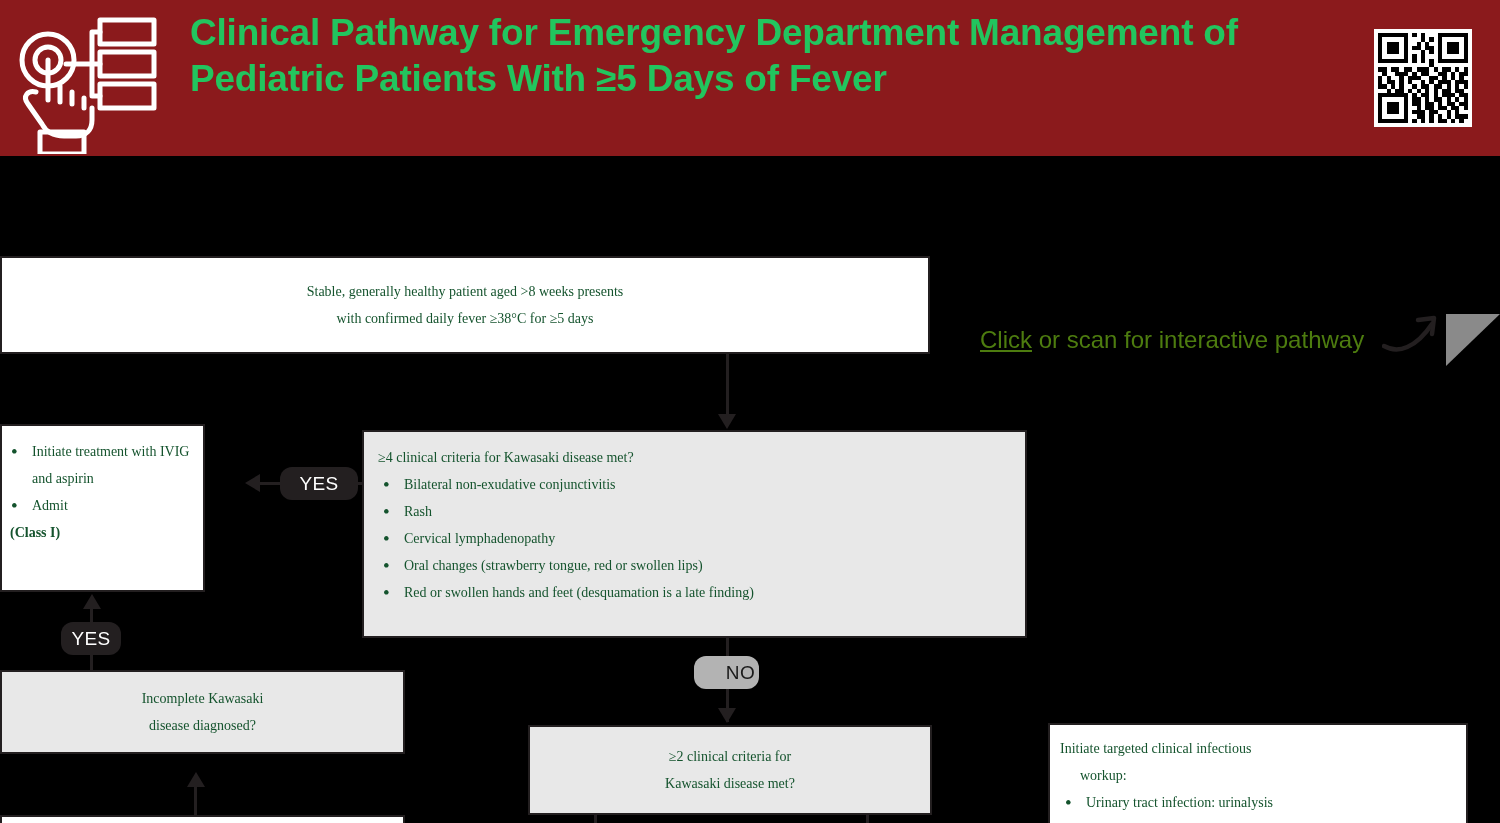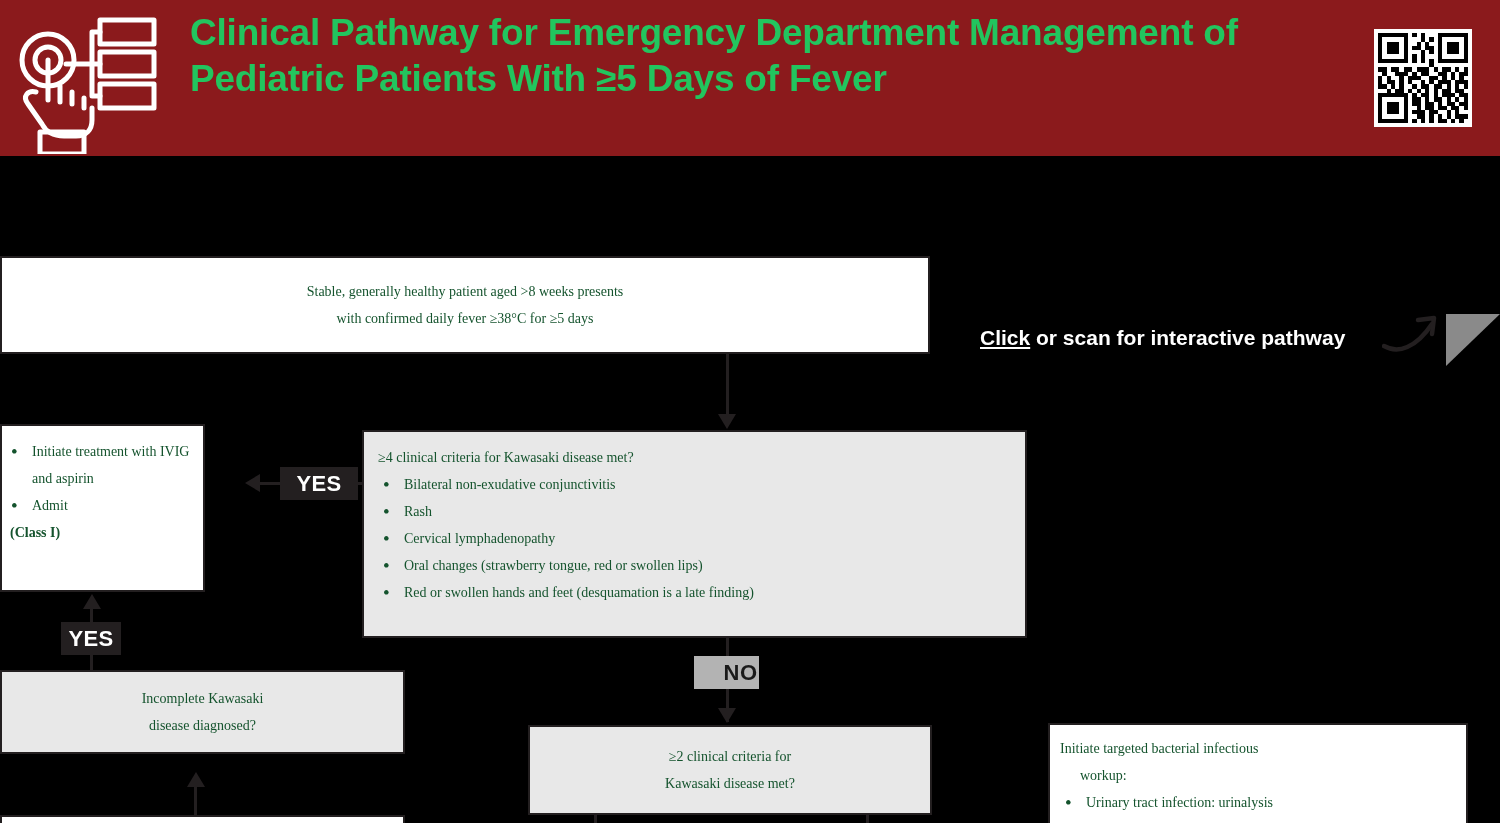--- a/index.html
+++ b/index.html
@@ -58,23 +58,23 @@
   
   .scan-strip {
     position: absolute;
     left: 0; top: 156px;
     width: 1500px; height: 70px;
   }
 
   .scan-text {
     position: absolute;
     left: 980px; top: 170px;
-    font-size: 21px;
-    font-weight: bold;
-    color: #ffffff;
+    font-size: 24px;
+    font-weight: normal;
+    color: #4d7c0f;
     white-space: nowrap;
     font-family: "Liberation Sans", sans-serif;
   }
   .scan-text .u { text-decoration: underline; }
 
   .scan-arrow {
     position: absolute;
     left: 1382px; top: 158px;
     width: 70px; height: 44px;
   }
@@ -117,27 +117,28 @@
   .bullets li::before {
     content: "\2022";
     position: absolute;
     left: 5px; top: 0;
     font-size: 19px;
   }
 
   
   .badge {
     position: absolute;
-    font-size: 22px;
-    font-weight: bold;
+    font-size: 19px;
+    font-weight: normal;
     letter-spacing: 0.4px;
     display: flex;
     align-items: center;
     justify-content: center;
     font-family: "Liberation Sans", sans-serif;
+    border-radius: 12px;
   }
   .badge.dark  { background: #231f20; color: #ffffff; }
   .badge.light { background: #b3b3b3; color: #1a1a1a; padding-left: 28px; }
   .vline { position: absolute; background: #231f20; width: 3px; }
   .hline { position: absolute; background: #231f20; height: 3px; }
   .arrow-d, .arrow-u, .arrow-l {
     position: absolute;
     width: 0; height: 0;
   }
   .arrow-d {
@@ -373,20 +374,20 @@
     <div class="ctr">
       <div>≥2 clinical criteria for</div>
       <div>Kawasaki disease met?</div>
     </div>
   </div>
 
   <div class="vline" style="left:594px; top:815px; height:10px;"></div>
   <div class="vline" style="left:866px; top:815px; height:10px;"></div>
 
   <div class="node white" style="left:1048px; top:723px; width:420px; height:110px; padding:10px 8px 4px 10px;">
-    <div>Initiate targeted bacterial infectious</div>
+    <div>Initiate targeted clinical infectious</div>
     <div style="padding-left:20px;">workup:</div>
     <ul class="bullets">
       <li>Urinary tract infection: urinalysis</li>
     </ul>
   </div>
 
 </div>
 
 </body></html>

